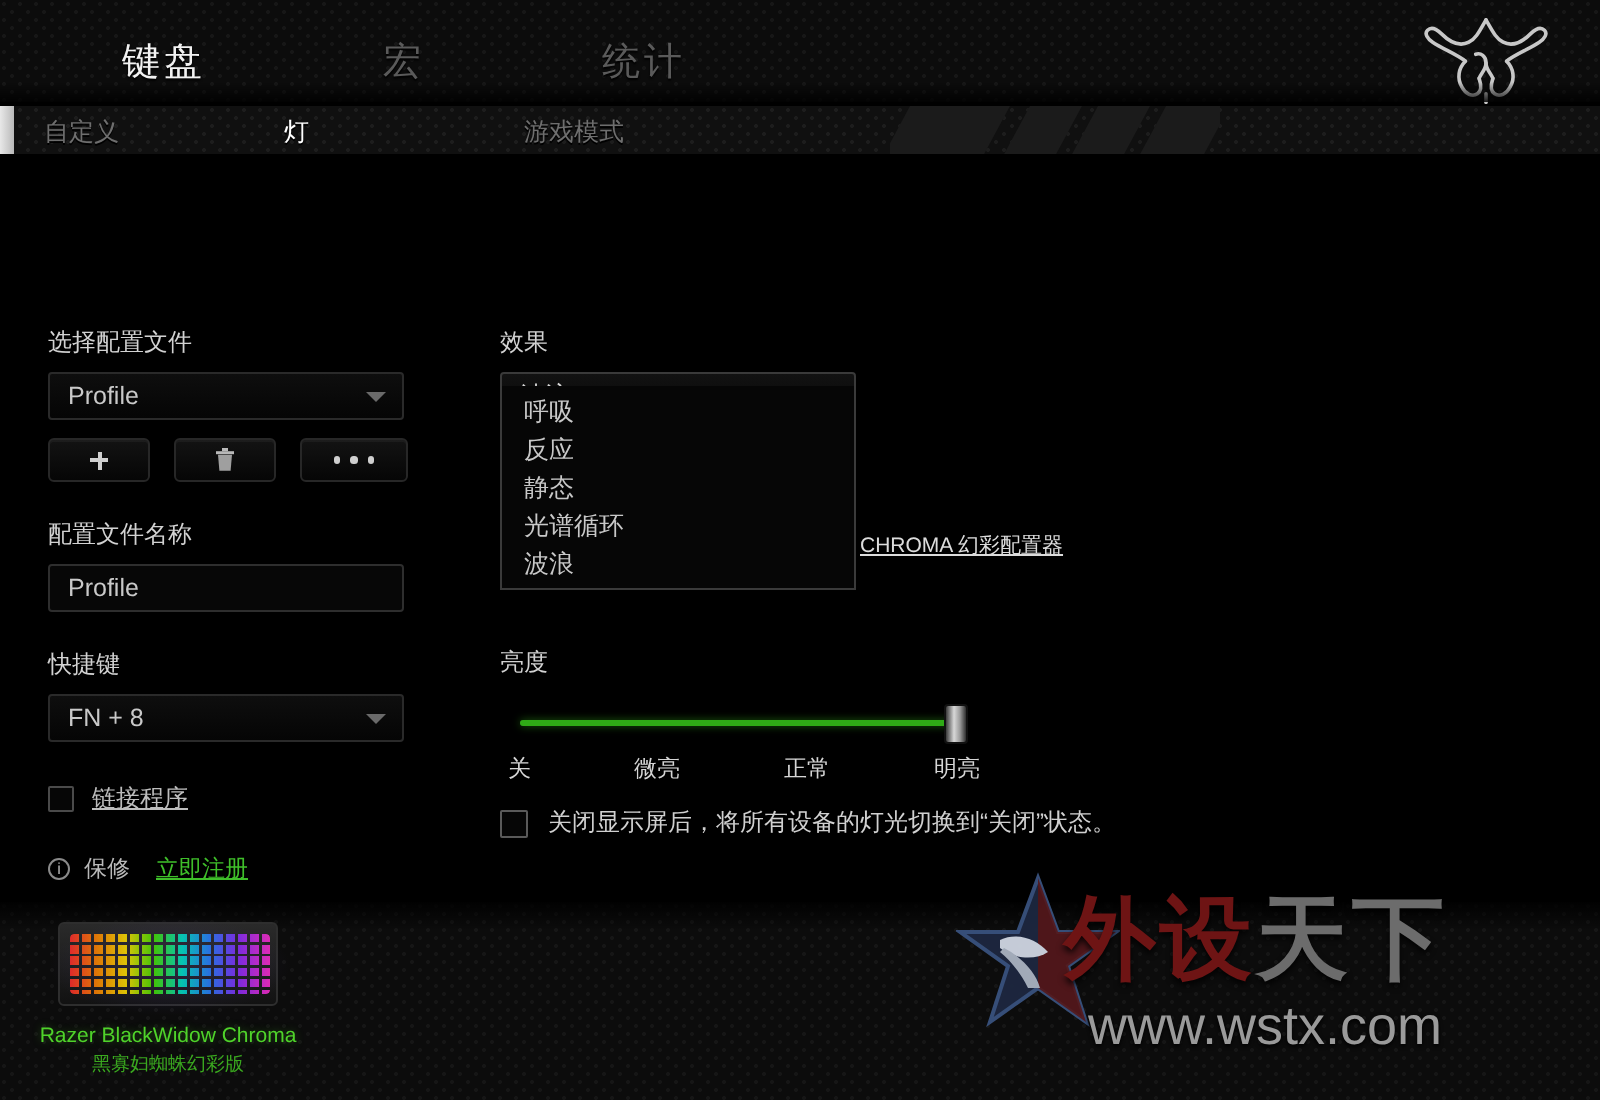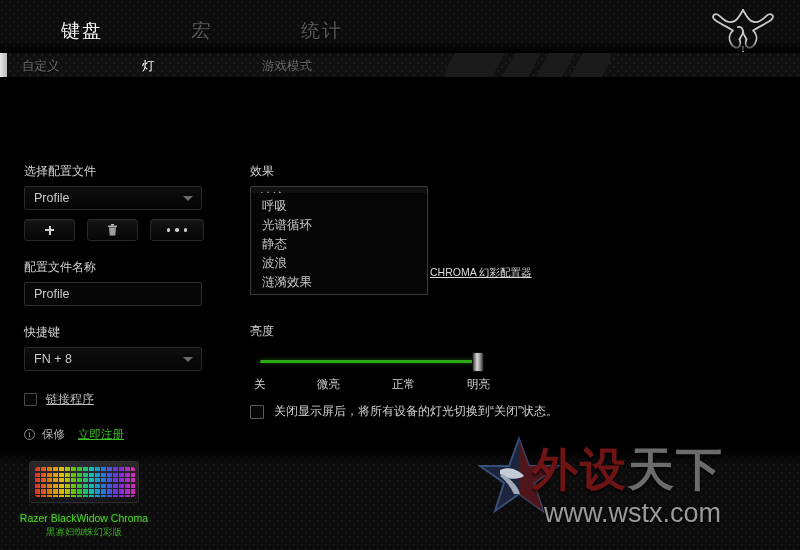--- a/index.html
+++ b/index.html
@@ -330,24 +330,24 @@
   <div id="centercol">
     <div class="lbl">效果</div>
 
     <div class="fxselect">
       <span class="val">波浪</span>
       <span class="caret"></span>
     </div>
 
     <div class="fxlist">
       <div class="opt">呼吸</div>
+      <div class="opt">反应</div>
+      <div class="opt">静态</div>
       <div class="opt">光谱循环</div>
-      <div class="opt">静态</div>
       <div class="opt">波浪</div>
-      <div class="opt">涟漪效果</div>
     </div>
 
     <div id="chromaLink">CHROMA 幻彩配置器</div>
 
     <div id="brightness">
       <div class="lbl">亮度</div>
       <div class="trackwrap">
         <div class="track"></div>
         <div class="trackfill"></div>
         <div class="handle"></div>

